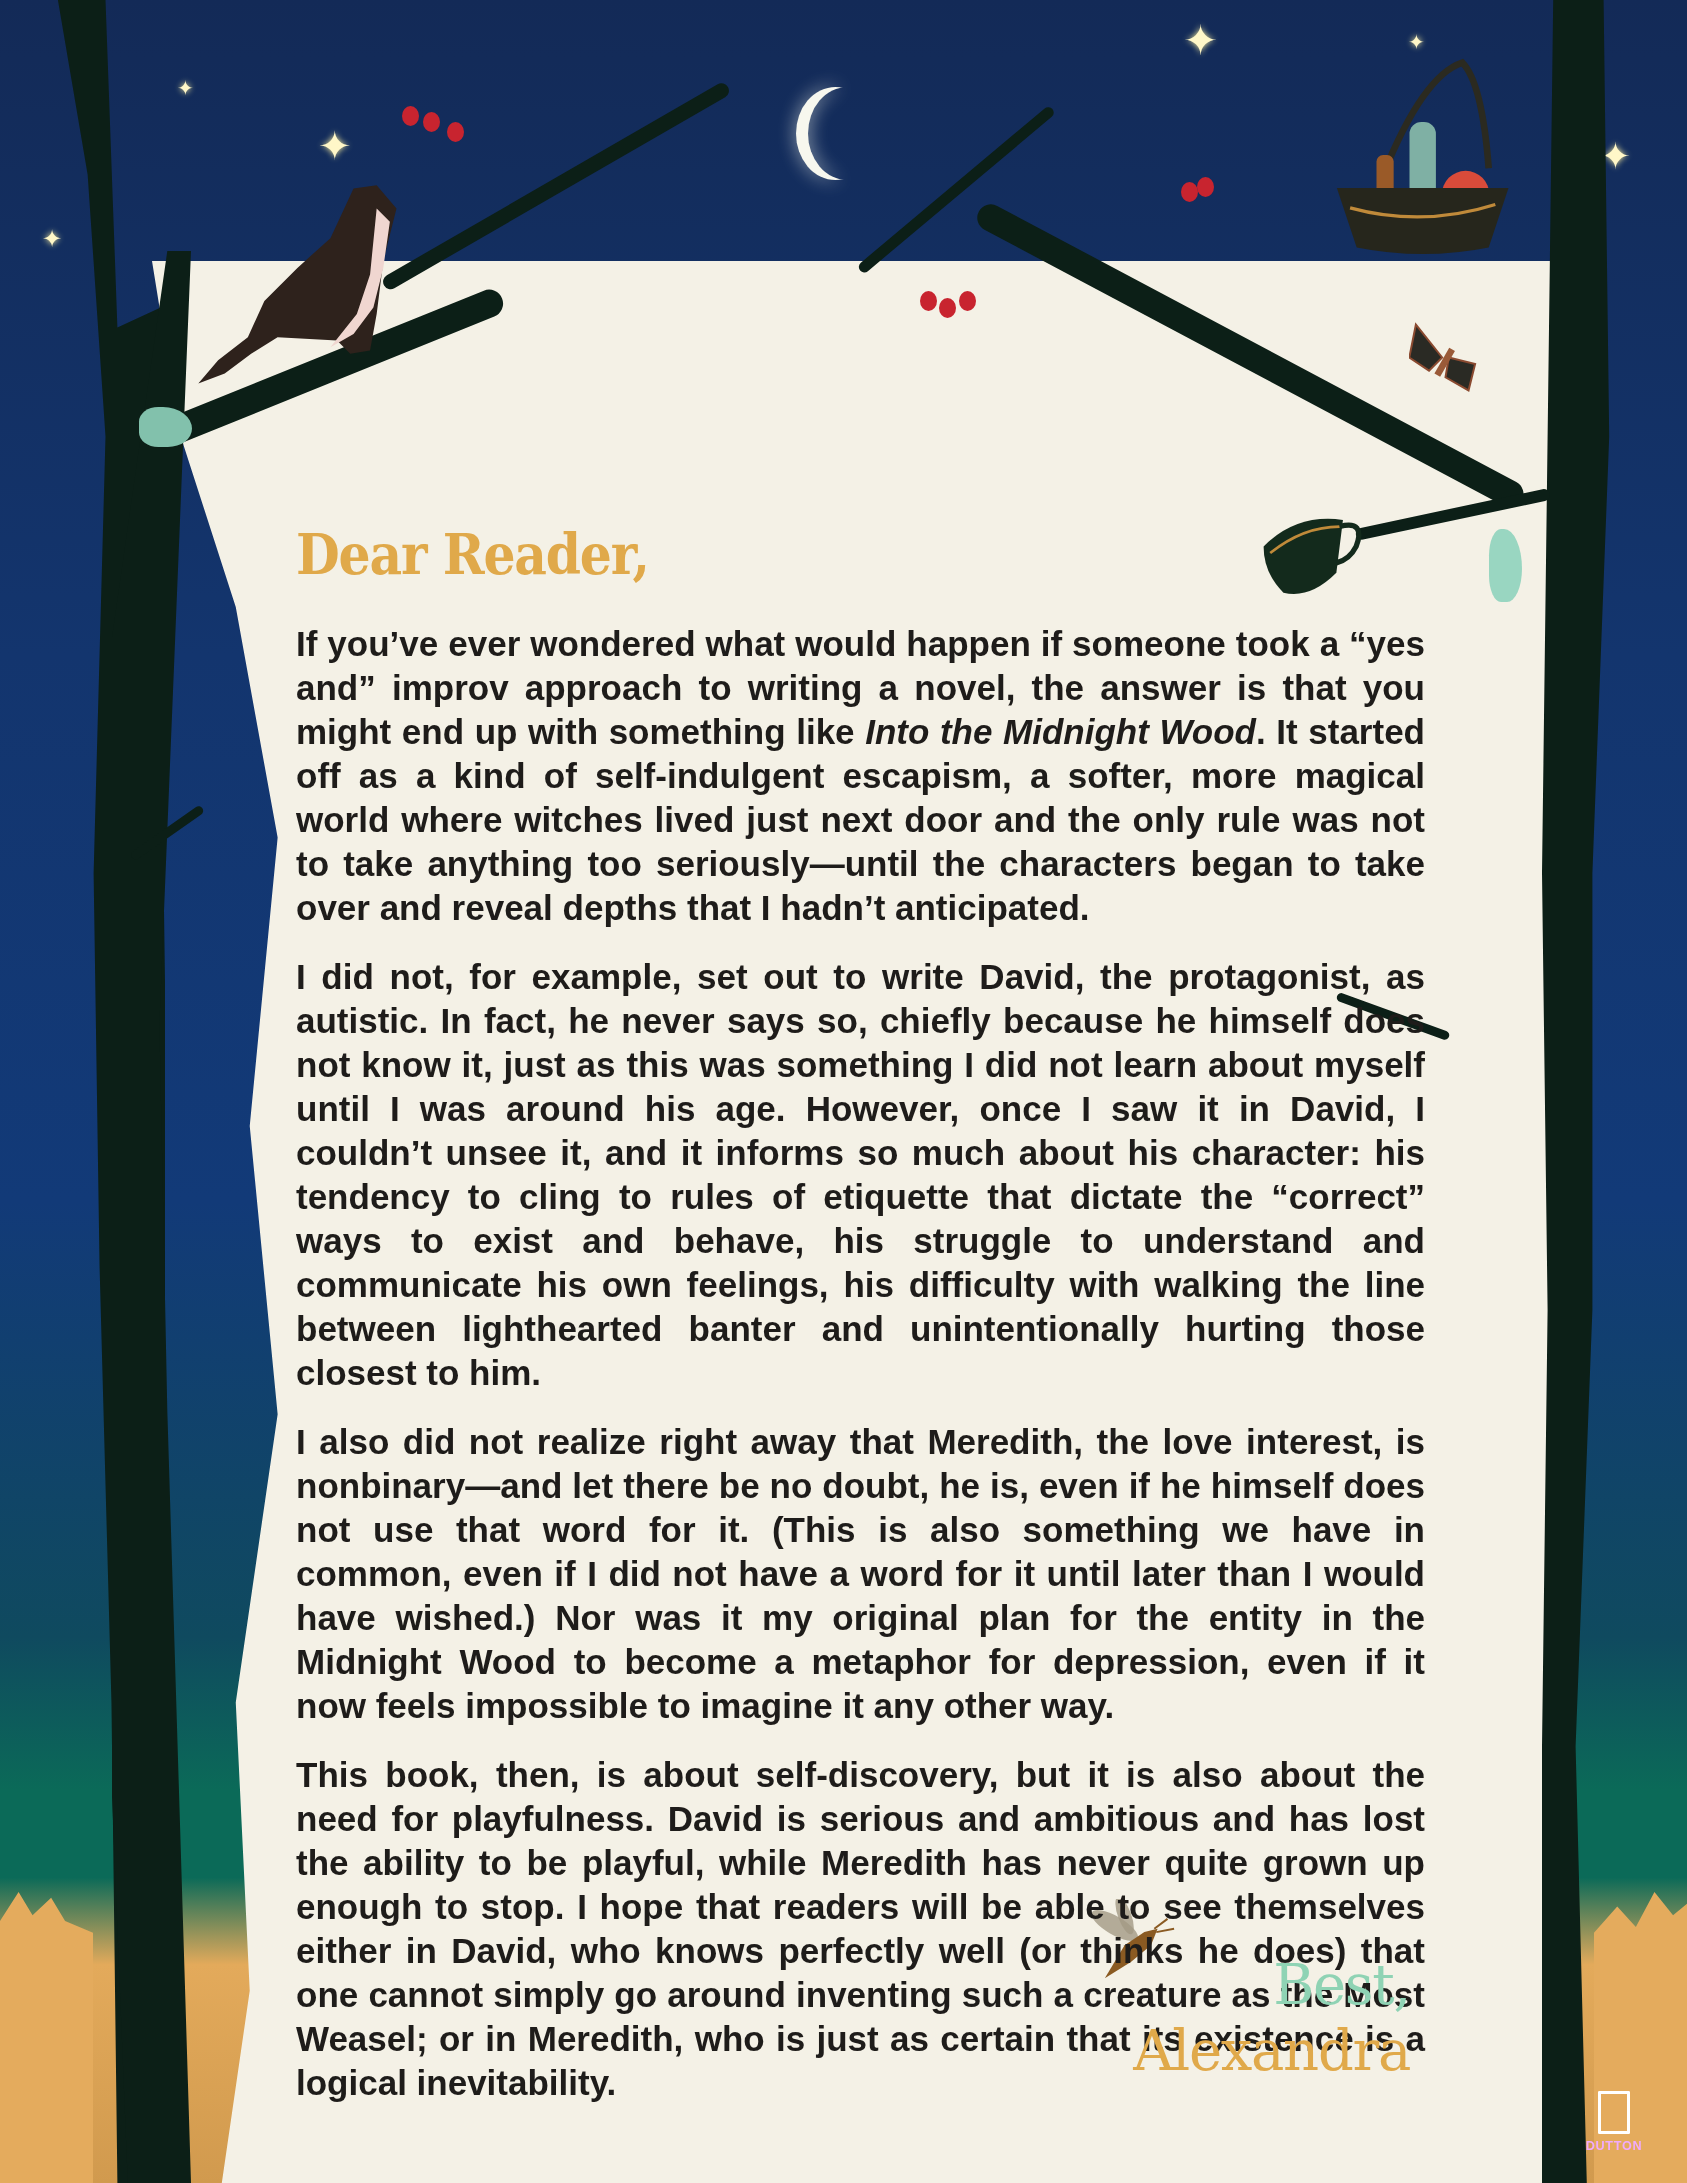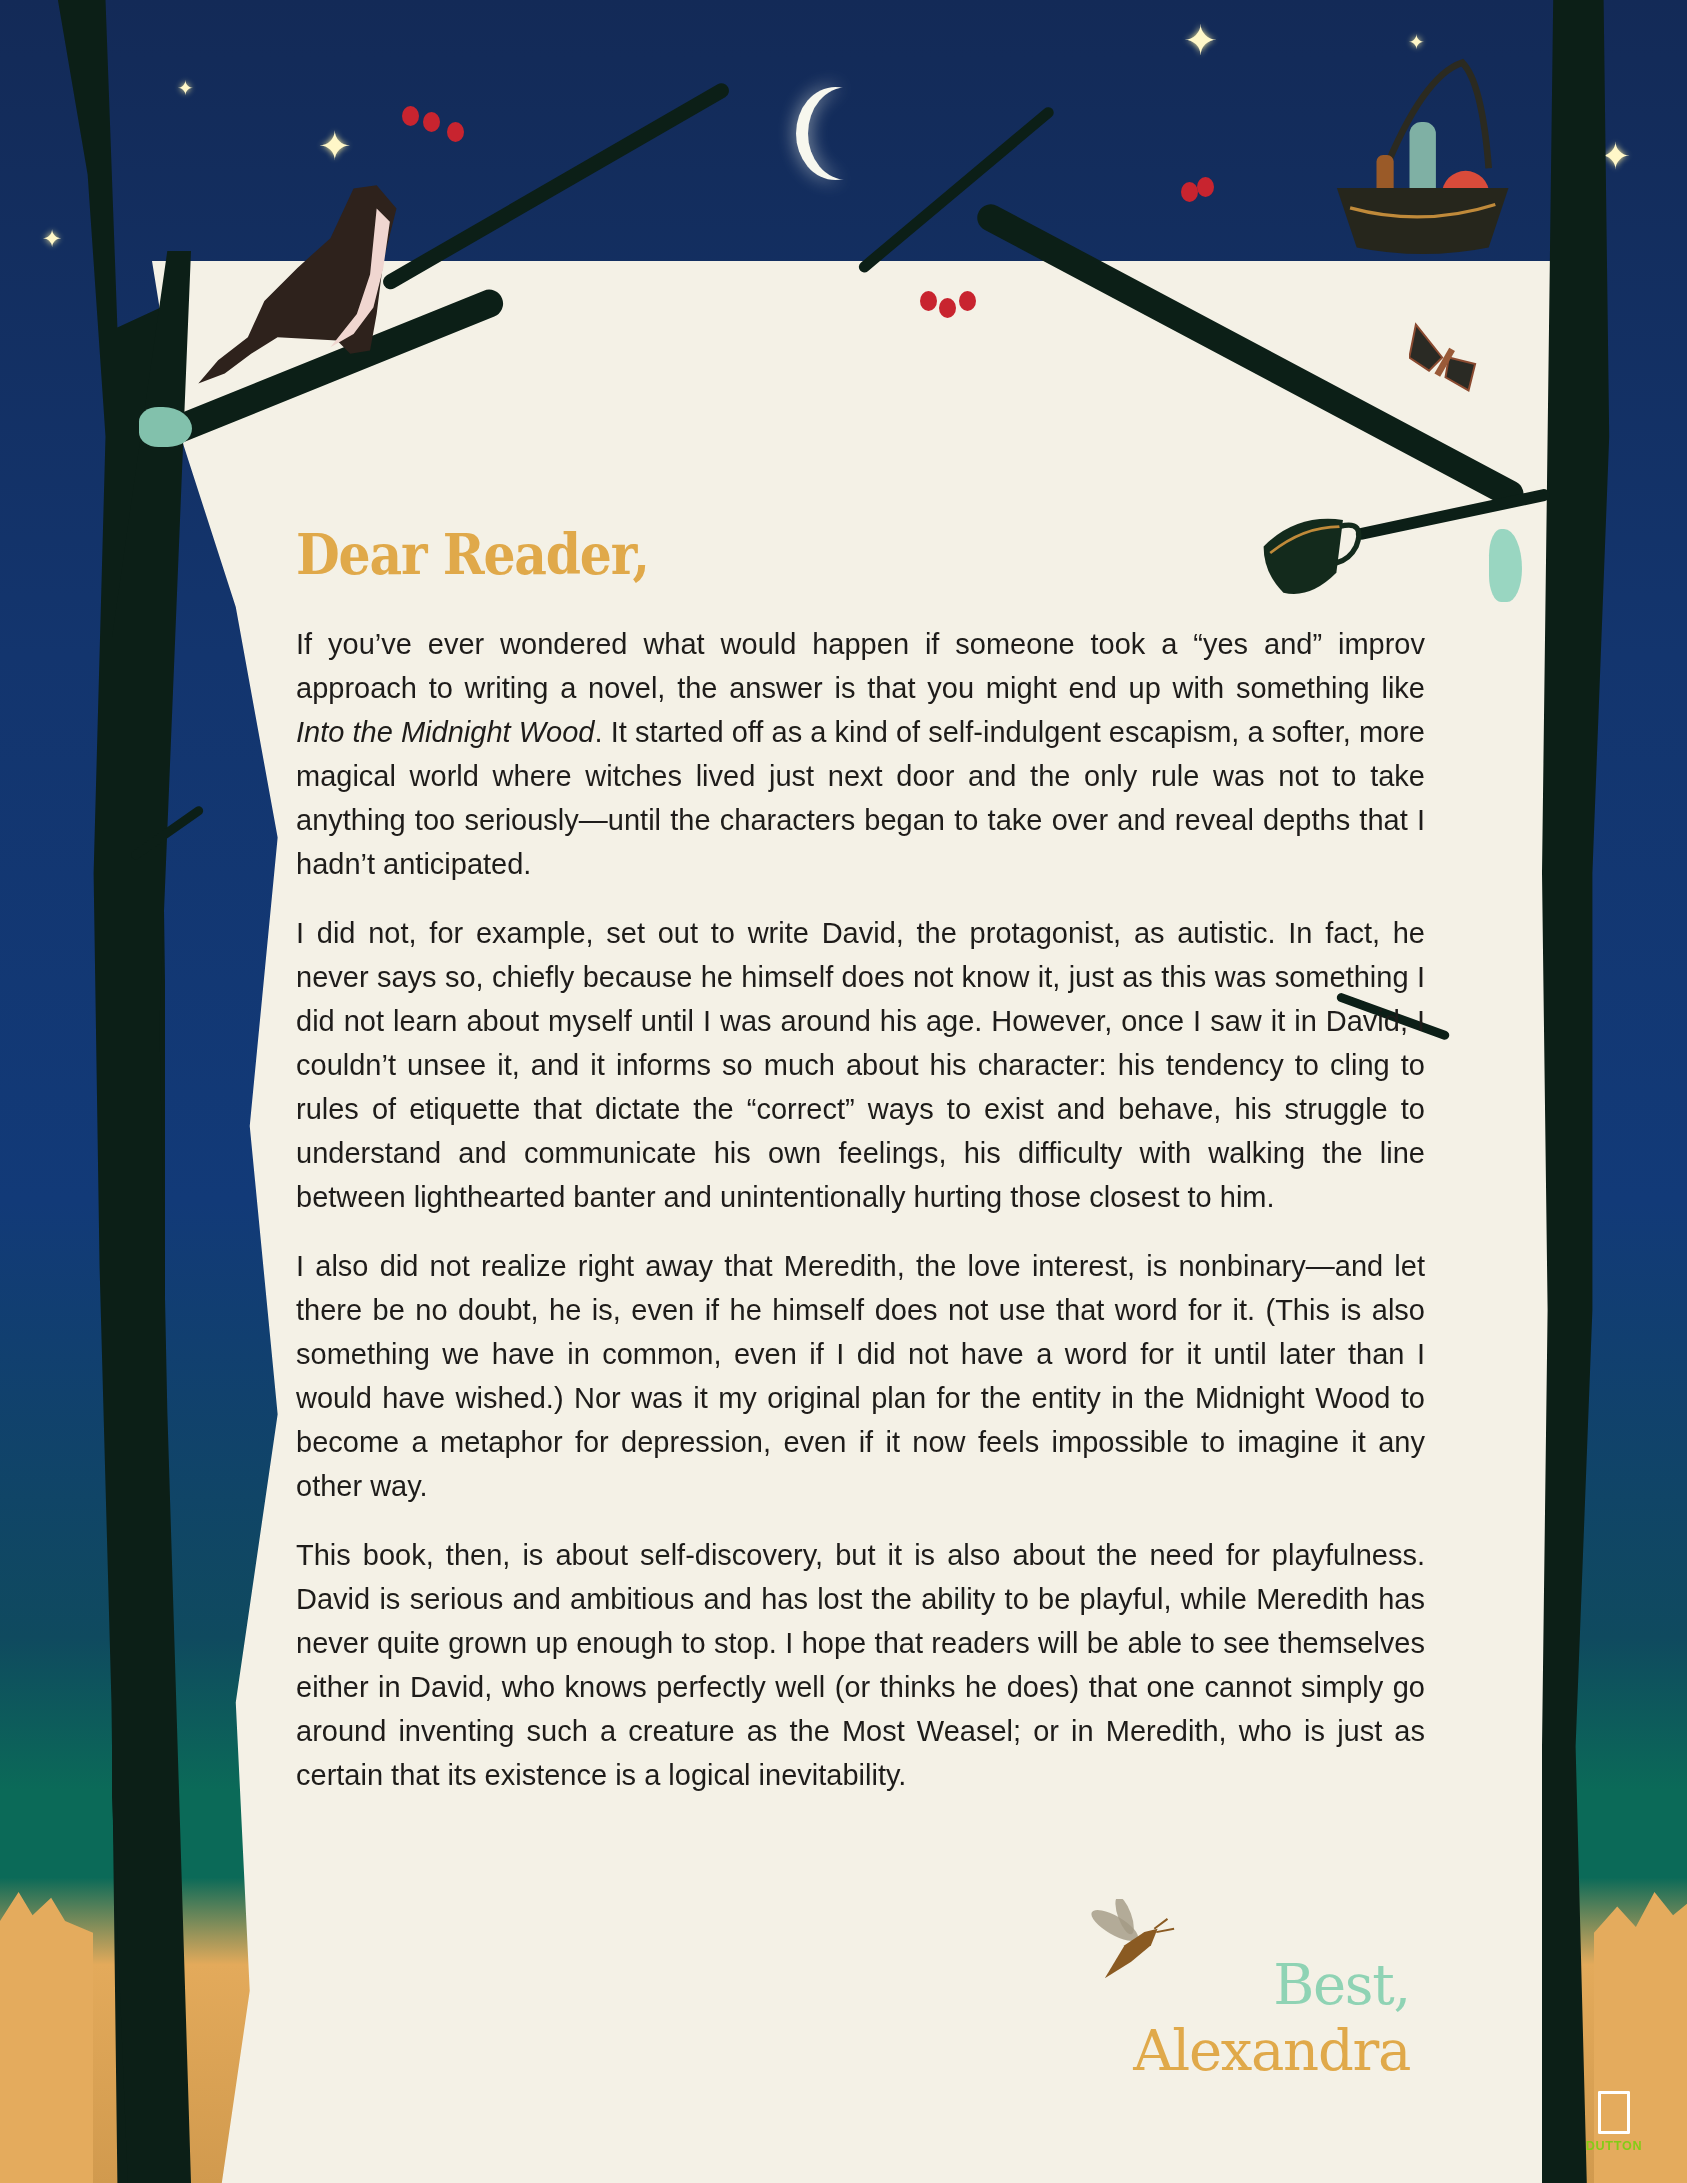--- a/index.html
+++ b/index.html
@@ -47,34 +47,34 @@
     .wasp { position: absolute; left: 1085px; top: 1899px; width: 99px; height: 86px; }
     .lichen { position: absolute; width: 53px; height: 40px; background: #8fd3bc; border-radius: 40% 60% 50% 40%; opacity: .9; }
 
     .letter { position: absolute; left: 296px; top: 526px; width: 1129px; }
     .greeting {
       font-family: "DejaVu Serif", serif; font-weight: bold; color: #e0a94a;
       font-size: 56px; letter-spacing: -1.3px; margin: 0 0 40px 0; line-height: 1;
       transform: scaleX(0.9); transform-origin: left;
     }
     .para {
-      font-family: "Liberation Sans", sans-serif; color: #1e1c1a; font-size: 29px;
-      line-height: 44px; text-align: justify; margin: 0 0 25px 0;
+      font-family: "Liberation Sans", sans-serif; color: #1e1c1a; font-size: 35px;
+      line-height: 44px; text-align: justify; margin: 0 0 25px 0; font-weight: bold;
     }
     .para em { font-style: italic; }
     .signoff { position: absolute; right: 0; top: 1952px; left: 1059px; text-align: right; width: 351px; }
     .best, .name {
       font-family: "DejaVu Serif", serif; font-weight: normal; font-size: 56px; line-height: 66px;
       letter-spacing: -1.3px;
     }
     .best { color: #8fd3b4; }
     .name { color: #e0a94a; }
     .logo { position: absolute; left: 1581px; top: 2091px; width: 66px; text-align: center; }
     .logo-mark { width: 26.5px; height: 37px; border: 3.3px solid #ffffff; margin: 0 auto 5.3px; border-radius: 1.3px; }
-    .logo-text { color: #84cc16; font-family: "Liberation Sans", sans-serif; font-weight: bold; font-size: 12.6px; letter-spacing: 0.7px; }
+    .logo-text { color: #f0abfc; font-family: "Liberation Sans", sans-serif; font-weight: bold; font-size: 12.6px; letter-spacing: 0.7px; }
   </style>
 </head>
 <body>
 
 <div class="sky"></div>
 <div class="ground-left"></div>
 <div class="ground-right"></div>
 
 <span class="star" style="left:177px;top:78px;font-size:20px;">✦</span>
 <span class="star" style="left:318px;top:126px;font-size:40px;">✦</span>

